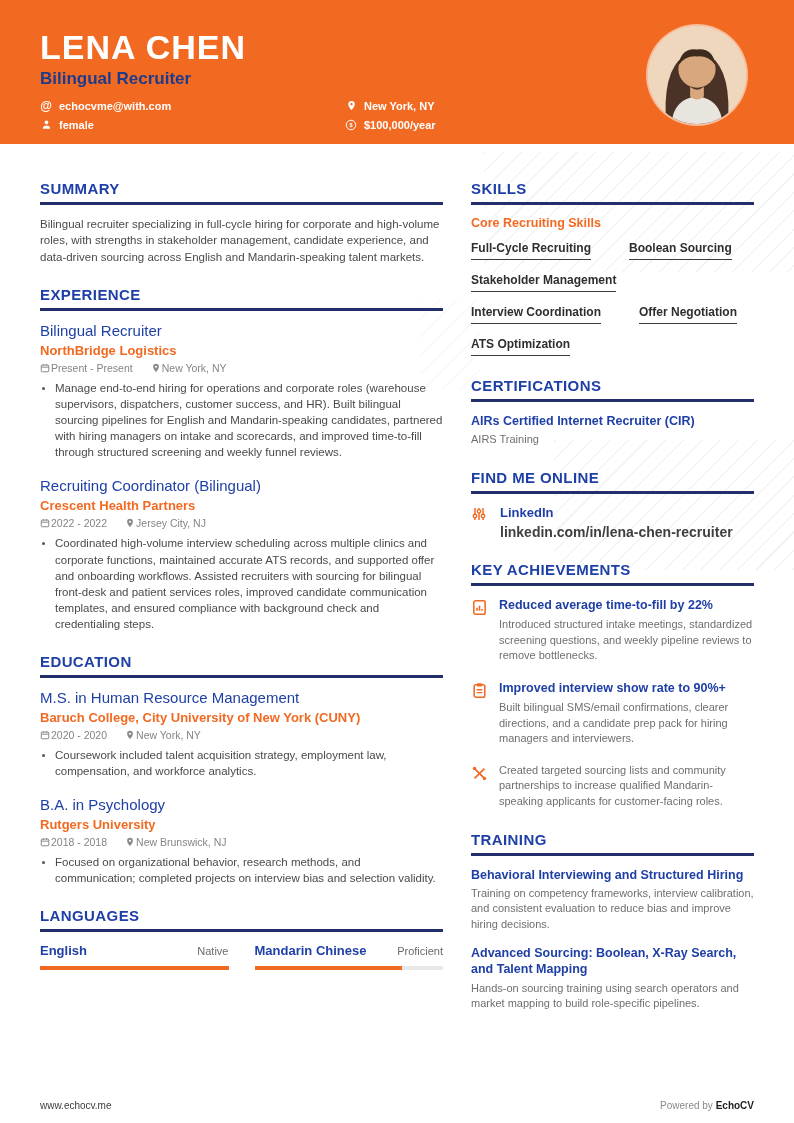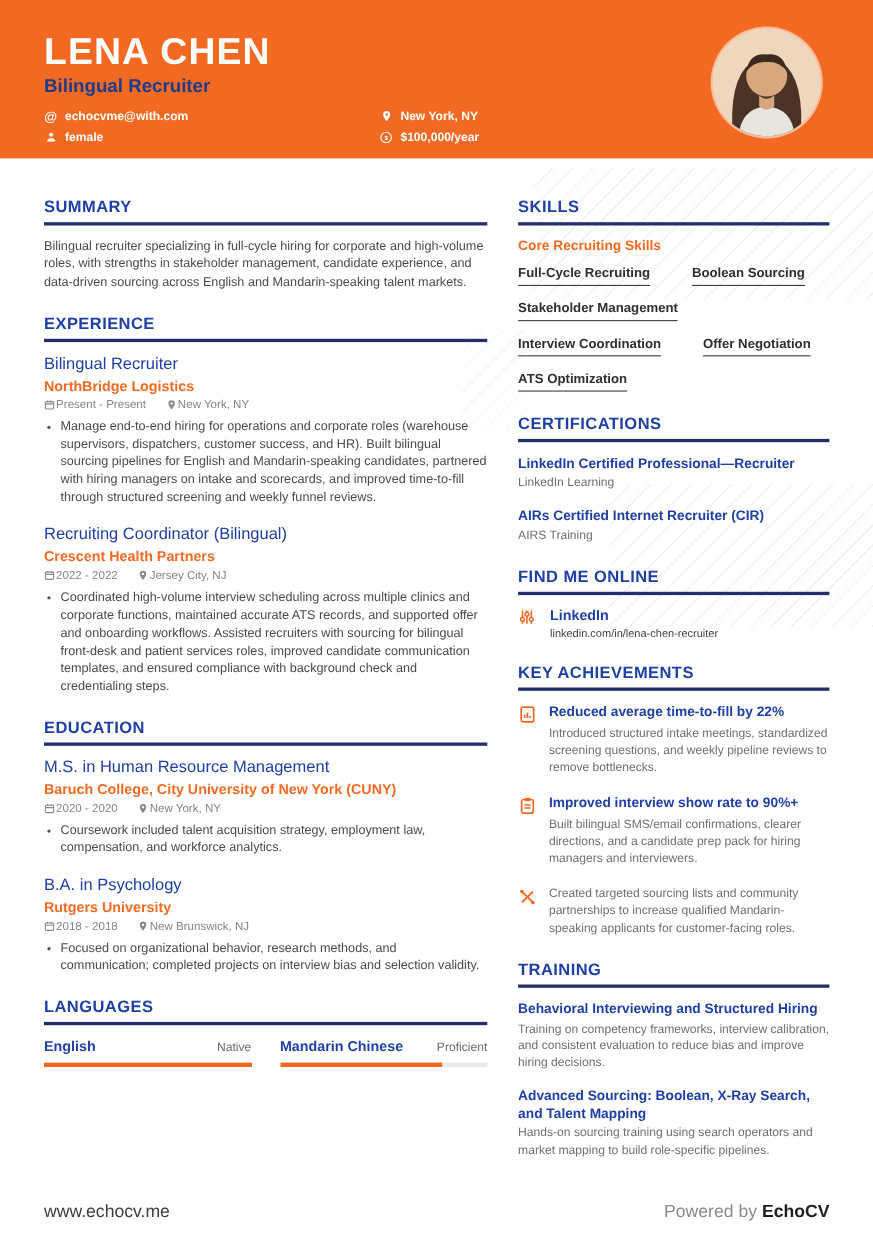--- a/index.html
+++ b/index.html
@@ -80,33 +80,33 @@
 
   
   .cert{margin-bottom:13px;}
   .cert-title{font-size:12.5px;font-weight:bold;color:var(--heading-blue);line-height:1.3;margin-bottom:3px;}
   .cert-issuer{font-size:11px;color:var(--muted-gray);line-height:1.4;}
 
   
   .online-row{display:flex;gap:12px;}
   .online-icon{flex:0 0 17px;color:var(--accent-orange);padding-top:1px;}
   .online-name{font-size:13px;font-weight:bold;color:var(--heading-blue);margin-bottom:4px;}
-  .online-handle{font-size:10px;color:#3f3f3f;}
+  .online-handle{font-size:14px;color:#3f3f3f;font-weight:bold;}
 
   
   .ach{display:flex;gap:10px;margin-bottom:16px;}
   .ach-icon{flex:0 0 18px;color:var(--accent-orange);padding-top:2px;}
   .ach-icon svg{display:block;}
   .ach-title{font-size:12.5px;font-weight:bold;color:var(--heading-blue);line-height:1.3;margin-bottom:4px;}
   .ach-desc{font-size:11px;color:var(--muted-gray);line-height:1.42;}
 
   
   .footer{
     position:absolute;left:40px;right:40px;bottom:12px;z-index:1;
-    display:flex;justify-content:space-between;align-items:baseline;font-size:16px;
+    display:flex;justify-content:space-between;align-items:baseline;font-size:10px;
   }
   .site{color:#3c3c3c;text-decoration:none;}
   .powered{color:#8a8a8a;}
   .brand{color:#1e1e1e;font-weight:bold;}
 </style>
 </head>
 <body>
 
 <div class="page">
 
@@ -310,24 +310,20 @@
           <span class="tag">Boolean Sourcing</span>
           <span class="tag">Stakeholder Management</span>
           <span class="tag">Interview Coordination</span>
           <span class="tag">Offer Negotiation</span>
           <span class="tag">ATS Optimization</span>
         </div>
       </div>
 
       <div class="section">
         <h2 class="sec-head">CERTIFICATIONS</h2>
-        <div class="cert">
-          <div class="cert-title">LinkedIn Certified Professional—Recruiter</div>
-          <div class="cert-issuer">LinkedIn Learning</div>
-        </div>
         <div class="cert">
           <div class="cert-title">AIRs Certified Internet Recruiter (CIR)</div>
           <div class="cert-issuer">AIRS Training</div>
         </div>
       </div>
 
       <div class="section">
         <h2 class="sec-head">FIND ME ONLINE</h2>
         <div class="online-row">
           <span class="online-icon">

